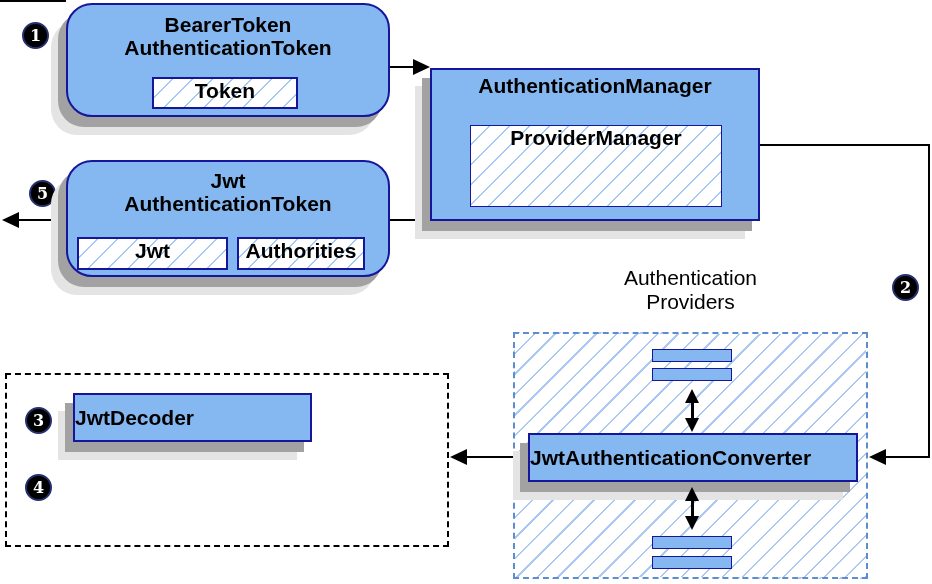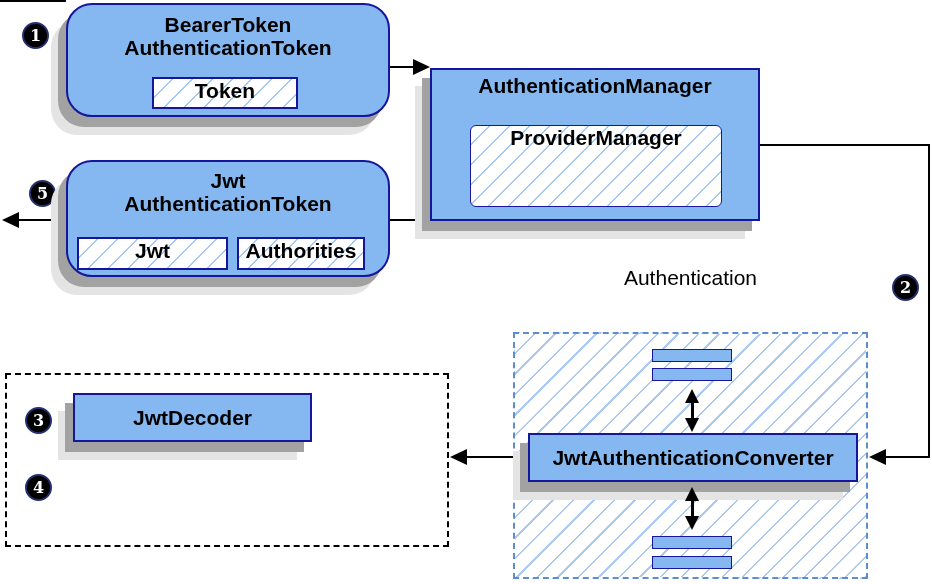--- a/index.html
+++ b/index.html
@@ -35,21 +35,21 @@
   .varrow{position:absolute;width:14px;display:flex;flex-direction:column;align-items:center;}
   .varrow .up{width:0;height:0;border-left:7px solid transparent;border-right:7px solid transparent;border-bottom:14px solid #000;}
   .varrow .down{width:0;height:0;border-left:7px solid transparent;border-right:7px solid transparent;border-top:14px solid #000;}
   .varrow .stem{width:3px;flex:1;background:#000;}
   .badge{
     position:absolute;width:27px;height:27px;border-radius:50%;background:#000;border:2px solid #26306e;
     box-sizing:border-box;display:flex;align-items:center;justify-content:center;
     color:#fff;font-family:"DejaVu Serif",serif;font-weight:bold;font-size:16px;line-height:1;
   }
   .glabel{position:absolute;font-weight:normal;font-size:21px;line-height:24px;text-align:center;}
-  .centered{display:flex;align-items:center;justify-content:center;}
+  .centered{display:flex;align-items:center;}
 </style>
 </head>
 <body>
 
 <div id="canvas">
 
   <div class="hline" style="left:0;top:66;width:66px;height:2px;"></div>
 
   <div class="hline" style="left:390px;top:66px;width:25px;height:2px;"></div>
   <div class="tri tri-r" style="left:413px;top:59px;"></div>
@@ -86,38 +86,39 @@
   <div class="node rounded" style="left:66px;top:3px;width:324px;height:114px;">
     <div class="title" style="position:absolute;top:8px;">BearerToken</div>
     <div class="title" style="position:absolute;top:31px;">AuthenticationToken</div>
     <div class="chip" style="left:84px;top:72px;width:146px;height:32px;">
       <span>Token</span>
     </div>
   </div>
 
   <div class="node" style="left:430px;top:68px;width:330px;height:153px;">
     <div class="title" style="position:absolute;top:4px;">AuthenticationManager</div>
-    <div class="chip" style="left:38px;top:55px;width:252px;height:82px;border-width:1.5px;border-radius:6px;">
+    <div class="chip" style="left:38px;top:55px;width:252px;height:82px;border-width:1.5px;">
       <span>ProviderManager</span>
     </div>
   </div>
 
   <div class="node rounded" style="left:66px;top:160px;width:324px;height:117px;">
     <div class="title" style="position:absolute;top:7px;">Jwt</div>
     <div class="title" style="position:absolute;top:30px;">AuthenticationToken</div>
     <div class="chip" style="left:9px;top:75px;width:151px;height:33px;">
       <span>Jwt</span>
     </div>
     <div class="chip" style="left:169px;top:75px;width:128px;height:33px;">
       <span>Authorities</span>
     </div>
   </div>
 
   <div class="glabel" style="left:513px;top:266px;width:355px;">
     <div>Authentication</div>
+    <div>Providers</div>
   </div>
 
   <div class="hatchbox" style="left:513px;top:332px;width:355px;height:247px;"></div>
 
   <div class="bar" style="left:652px;top:349px;"></div>
   <div class="bar" style="left:652px;top:368px;"></div>
 
   <div class="varrow" style="left:685px;top:389px;height:43px;">
     <div class="up"></div>
     <div class="stem"></div>

